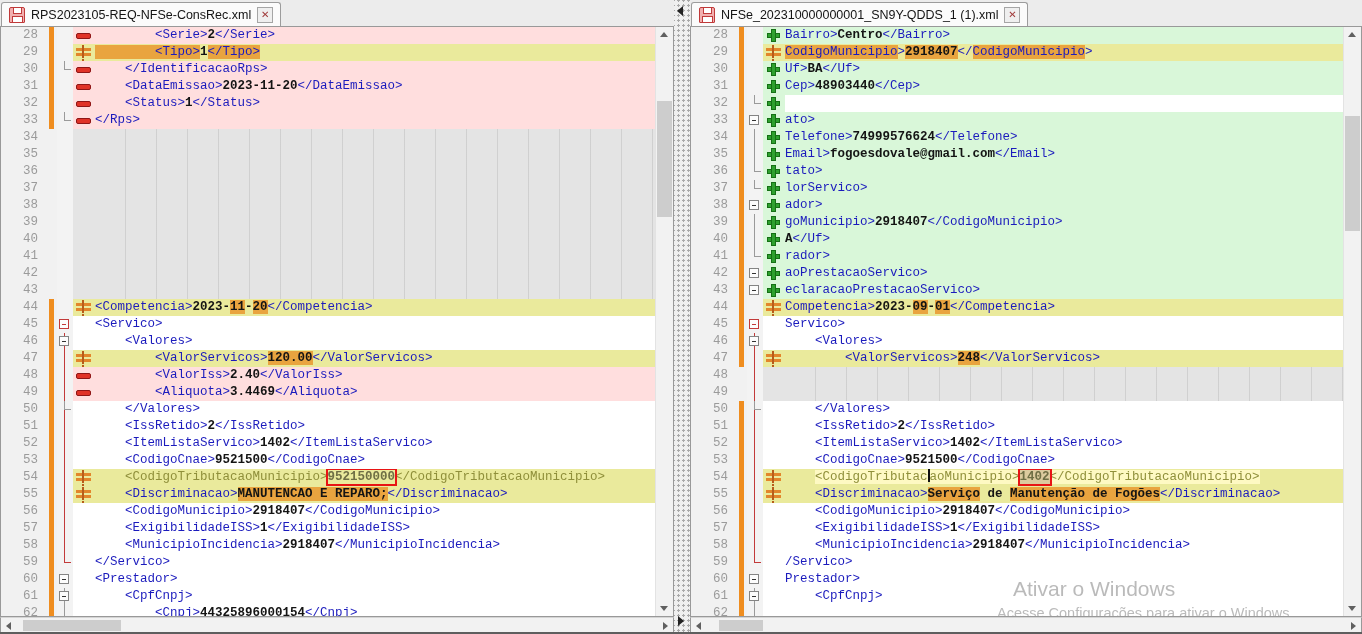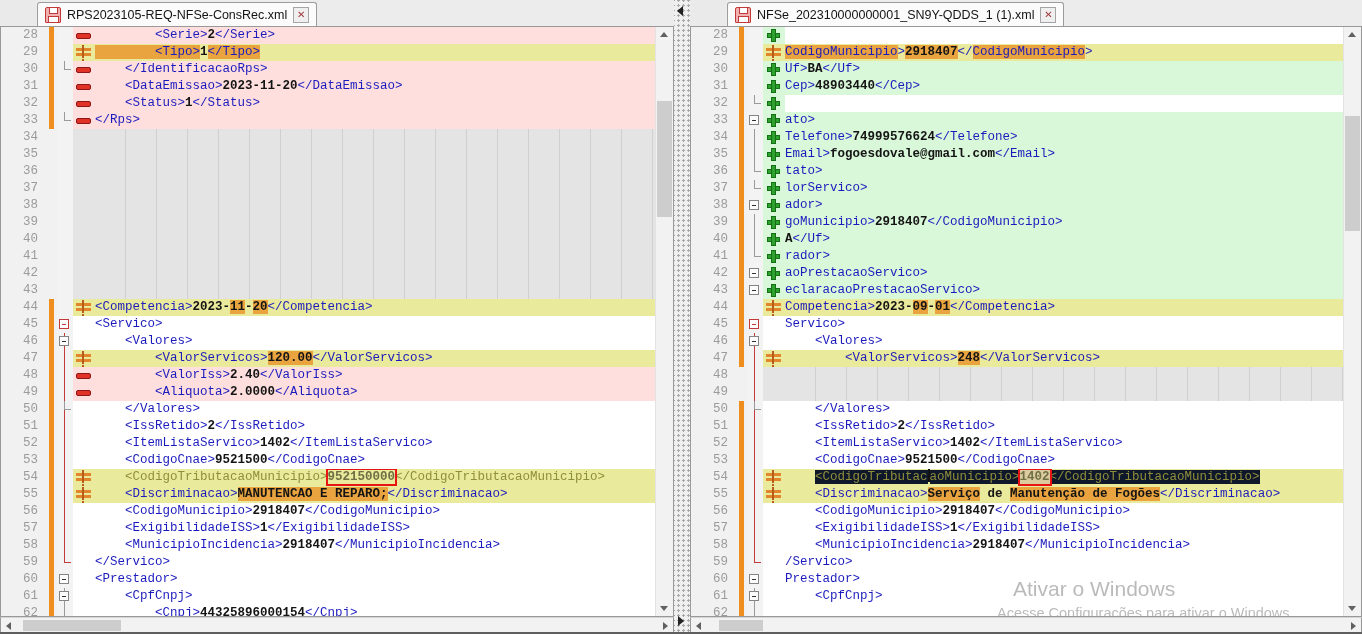--- a/index.html
+++ b/index.html
@@ -1,21 +1,21 @@
 <!DOCTYPE html>
 <html><head>
 <meta charset="utf-8">
 <style>
   html,body{margin:0;padding:0;width:1362px;height:634px;background:#EAEAEA;overflow:hidden;
     font-family:"Liberation Sans","DejaVu Sans",sans-serif;}
   .pane{position:absolute;top:0;height:634px;}
   #pane-left{left:0;width:674px;}
   #pane-right{left:690px;width:672px;border-radius:28px;}
   
-  .tabbar{position:absolute;top:0;left:0;right:0;height:26px;background:#ECECEC;display:flex;align-items:flex-end;margin-left:36px;}
+  .tabbar{position:absolute;top:0;left:0;right:0;height:26px;background:#ECECEC;display:flex;align-items:flex-end;}
   .tab{display:inline-flex;align-items:center;height:24px;background:#FBFBFB;border:1px solid #9C9C9C;border-bottom:none;
     border-radius:3px 3px 0 0;padding:0 7px;gap:6px;margin-left:1px;box-sizing:border-box;}
   .tab-title{font-size:12.5px;color:#141414;white-space:nowrap;}
   .floppy{position:relative;width:14px;height:14px;background:#F2AFAF;border:1px solid #C03A3A;border-radius:2px 2px 1px 1px;flex:0 0 auto;}
   .floppy::before{content:"";position:absolute;left:3px;top:0;width:7px;height:5px;background:#FFF;border:1px solid #C03A3A;border-top:none;}
   .floppy::after{content:"";position:absolute;left:2px;bottom:0;width:9px;height:5px;background:#FFF;border:1px solid #C03A3A;border-bottom:none;}
   .closex{position:relative;width:14px;height:14px;background:#EFEFEF;border:1px solid #A5A5A5;flex:0 0 auto;cursor:pointer;}
   .closex::before{content:"✕";position:absolute;left:0;top:0;right:0;bottom:0;color:#A03A3A;font-size:10px;line-height:13px;text-align:center;font-weight:bold;}
   
   .editor{position:absolute;top:26px;left:0;right:0;bottom:17px;border:1px solid #999;background:#FFF;overflow:hidden;padding-left:8px;}
@@ -30,21 +30,21 @@
   .bg-pink{--lbg:#FFDEDE;}  .bg-yellow{--lbg:#EAEA9C;}  .bg-green{--lbg:#D9F7D9;}
   .bg-white{--lbg:#FFFFFF;} .bg-blank{--lbg:#E4E4E4;}
   .bg-blank .code{background:#E4E4E4;
     background-image:repeating-linear-gradient(to right,transparent 0 30px,rgba(170,170,170,.35) 30px 31px);}
   
   .s-t{color:#1B1BBD;}
   .s-v{color:#141414;font-weight:bold;}
   .s-o{background:#E9A43F;}
   .s-ol{color:#8F8F3A;}
   .s-olv{color:#6F6F45;font-weight:bold;}
-  .s-sel{background:#0f172a;}
+  .s-sel{background:#fef9c3;}
   .s-tan{background:#DCCB9E;}
   .s-box{outline:2px solid #E81414;outline-offset:0;}
   .s-caret{display:inline-block;width:0;border-left:2px solid #111;height:13px;vertical-align:-2px;}
   
   .cmp-m{position:absolute;left:3px;top:6px;width:15px;height:6px;background:#E03227;border:1px solid #8F1616;border-radius:2px;box-sizing:border-box;}
   .cmp-p{position:absolute;left:4px;top:2px;width:13px;height:13px;}
   .cmp-p::before{content:"";position:absolute;left:0;top:4px;width:13px;height:5px;background:#2EA12E;border:1px solid #157015;box-sizing:border-box;}
   .cmp-p::after{content:"";position:absolute;left:4px;top:0;width:5px;height:13px;background:#2EA12E;border:1px solid #157015;box-sizing:border-box;}
   .cmp-q{position:absolute;left:3px;top:1px;width:15px;height:15px;}
   .cmp-q::before{content:"";position:absolute;left:0;right:0;top:3px;height:3px;background:#E2862B;box-shadow:0 5px 0 #E2862B;}
@@ -274,21 +274,21 @@
         </div>
         <div class="row bg-pink">
           <span class="ln">49</span>
           <span class="bar on"></span>
           <span class="fold">
             <span class="vl vl-r"></span>
           </span>
           <span class="icons">
             <span class="cmp-m"></span>
           </span>
-          <span class="code"><span>        </span><span class="s-t">&lt;Aliquota&gt;</span><span class="s-v">2.0000</span><span class="s-t">&lt;/Aliquota&gt;</span></span>
+          <span class="code"><span>        </span><span class="s-t">&lt;Aliquota&gt;</span><span class="s-v">3.4469</span><span class="s-t">&lt;/Aliquota&gt;</span></span>
         </div>
         <div class="row bg-white">
           <span class="ln">50</span>
           <span class="bar on"></span>
           <span class="fold">
             <span class="vl vl-r"></span>
             <span class="mk-cor mk-cg"></span>
           </span>
           <span class="icons"></span>
           <span class="code"><span>    </span><span class="s-t">&lt;/Valores&gt;</span></span>
@@ -435,20 +435,21 @@
   </div>
   <div class="editor">
     <div class="lines" id="lines-1">
         <div class="row bg-green">
           <span class="ln">28</span>
           <span class="bar on"></span>
           <span class="fold"></span>
           <span class="icons">
             <span class="cmp-p"></span>
           </span>
+          <span class="code"><span class="s-t">Bairro&gt;</span><span class="s-v">Centro</span><span class="s-t">&lt;/Bairro&gt;</span></span>
         </div>
         <div class="row bg-yellow">
           <span class="ln">29</span>
           <span class="bar on"></span>
           <span class="fold"></span>
           <span class="icons">
             <span class="cmp-q"></span>
           </span>
           <span class="code"><span class="s-t s-o">CodigoMunicipio</span><span class="s-t">&gt;</span><span class="s-v s-o">2918407</span><span class="s-t">&lt;/</span><span class="s-t s-o">CodigoMunicipio</span><span class="s-t">&gt;</span></span>
         </div>

